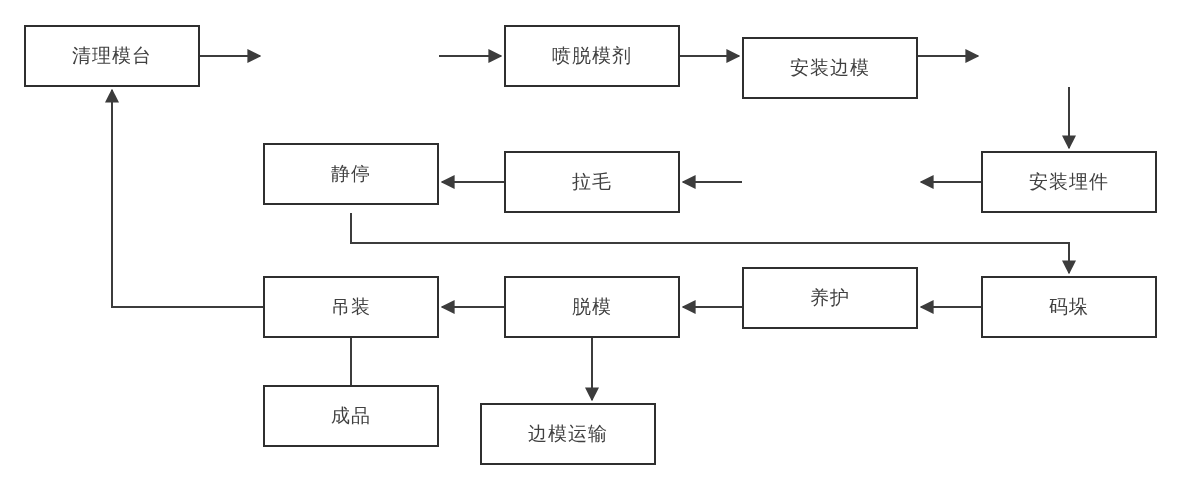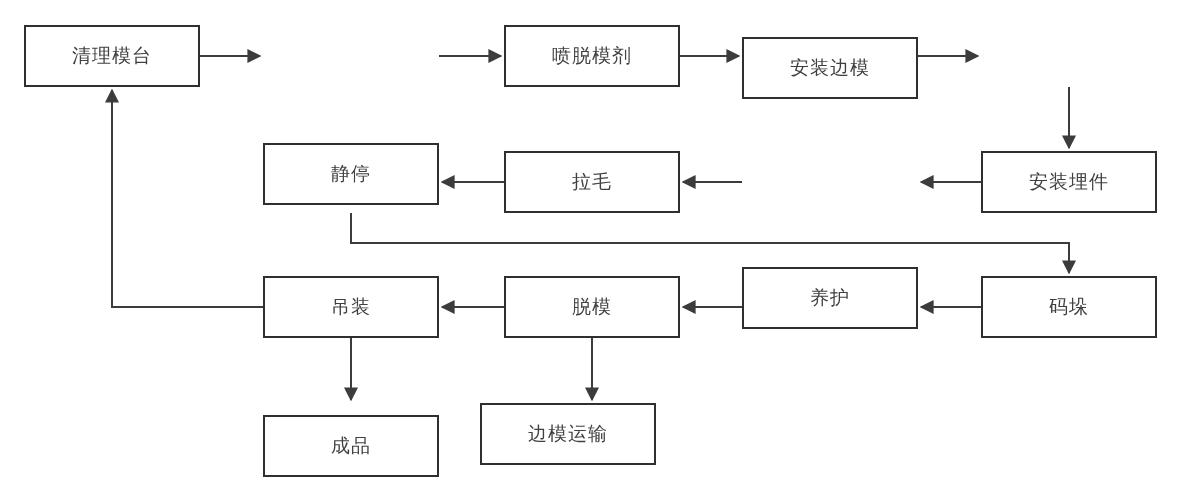--- a/index.html
+++ b/index.html
@@ -110,20 +110,20 @@
   <div class="node" style="left:742px;top:267px">
     <span class="node-label">养护</span>
   </div>
   <div class="node" style="left:504px;top:276px">
     <span class="node-label">脱模</span>
   </div>
   <div class="node" style="left:263px;top:276px">
     <span class="node-label">吊装</span>
   </div>
 
-  <div class="node" style="left:263px;top:415px">
+  <div class="node" style="left:263px;top:385px">
     <span class="node-label">成品</span>
   </div>
   <div class="node" style="left:480px;top:403px">
     <span class="node-label">边模运输</span>
   </div>
 
 </div>
 
 </body></html>

